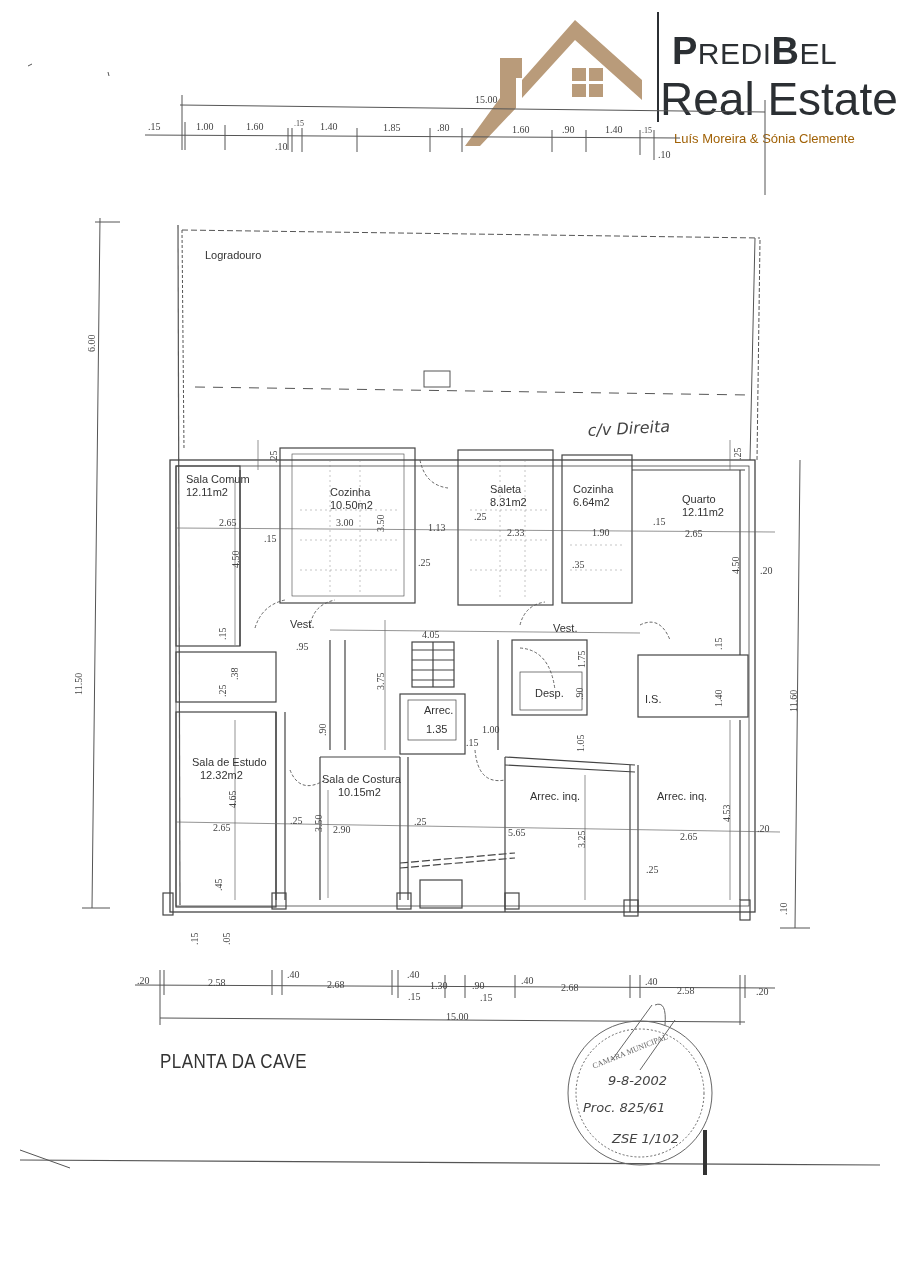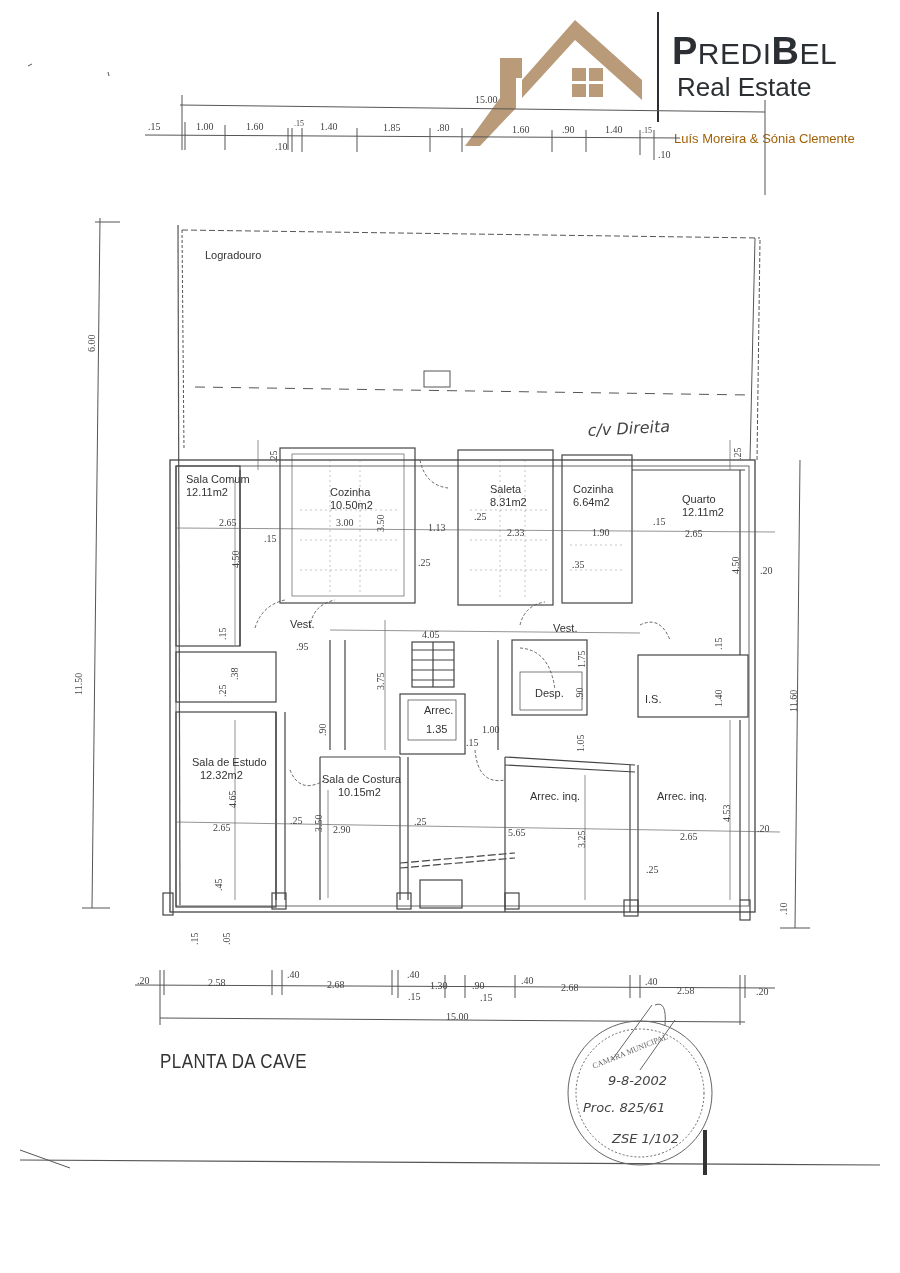--- a/index.html
+++ b/index.html
@@ -3,21 +3,21 @@
   <meta charset="utf-8">
   <style>
     html, body { margin: 0; padding: 0; background: #ffffff; }
     body { width: 900px; height: 1273px; position: relative; overflow: hidden;
            font-family: "Liberation Sans", sans-serif; color: #333; }
     .abs { position: absolute; }
     .logo-house { left: 460px; top: 18px; width: 185px; height: 130px; }
     .logo-divider { left: 657px; top: 12px; width: 2px; height: 110px; background: #2b2f33; }
     .logo-brand { left: 672px; top: 10px; font-size: 38px; font-weight: bold; color: #2b2f33; letter-spacing: 0.5px; margin-top: 20px; }
     .logo-brand .small { font-size: 30px; font-weight: normal; }
-    .logo-sub { left: 677px; top: 72px; font-size: 26px; color: #2b2f33; }
+    .logo-sub { left: 660px; top: 72px; font-size: 46px; color: #2b2f33; }
     .logo-names { left: 674px; top: 131px; font-size: 13px; color: #a16207; }
     svg.plan { position: absolute; left: 0; top: 0; }
     .lbl { font-family: "Liberation Sans Narrow", "Liberation Sans", sans-serif; fill: #333; }
     .dim { font-family: "Liberation Serif", serif; fill: #444; font-size: 10px; }
     .title { left: 160px; top: 1050px; font-size: 20px; color: #333; letter-spacing: 0.5px; font-family: "Liberation Sans", sans-serif; transform: scaleX(0.85); transform-origin: left; }
     .hand { font-family: "DejaVu Sans", sans-serif; fill: #444; font-style: italic; }
   </style>
 </head>
 <body>
 

